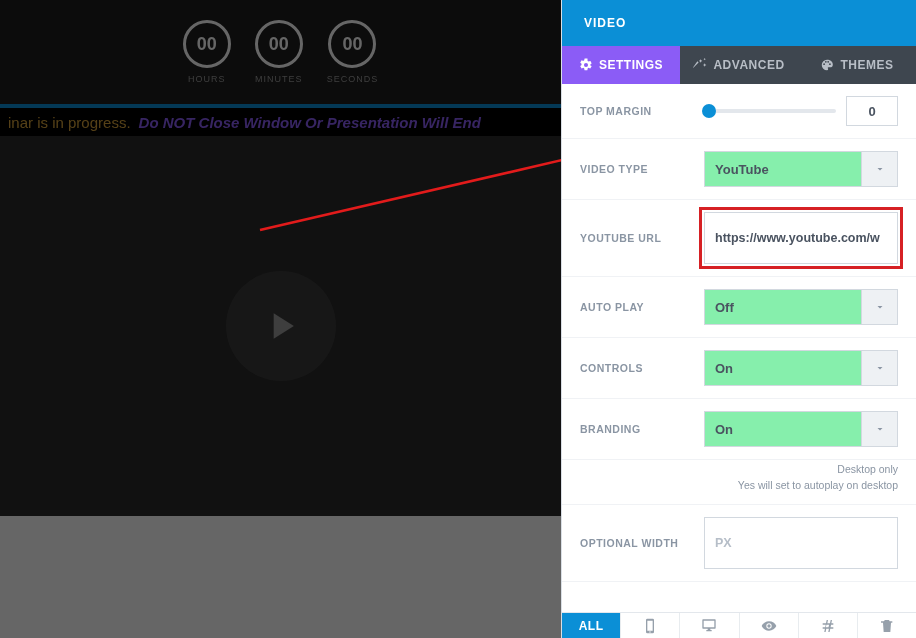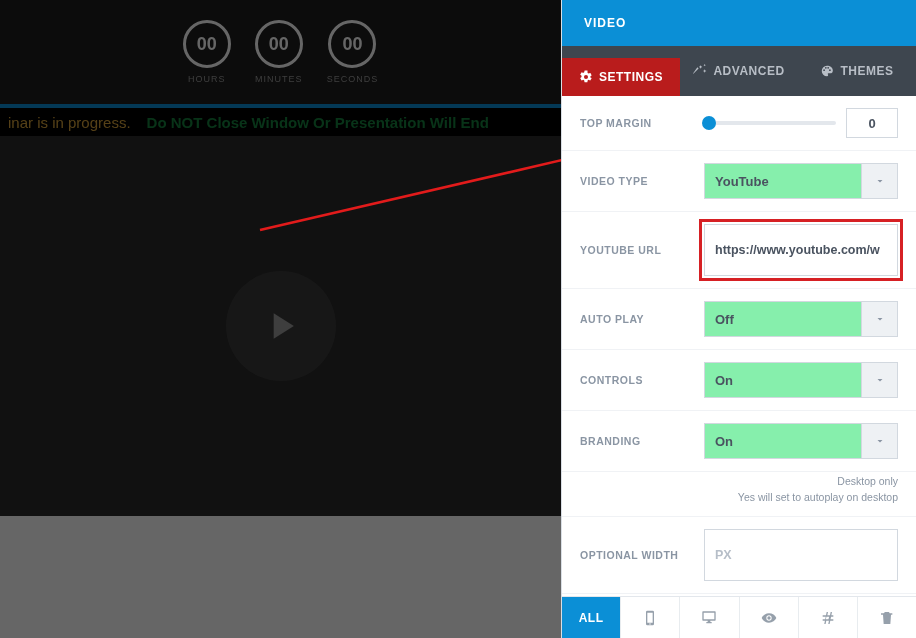--- a/index.html
+++ b/index.html
@@ -75,21 +75,21 @@
   .warning-strip {
     height: 28px;
     background: #000;
     color: #d5a13a;
     font-size: 15px;
     display: flex; align-items: center;
     padding-left: 8px;
     white-space: nowrap;
     overflow: hidden;
   }
-  .warning-strip .danger { color: #15803d; font-weight: 700; margin-left: 16px; }
+  .warning-strip .danger { color: #8b5cf6; font-weight: 700; margin-left: 8px; font-style: italic; }
   .video-area {
     position: relative;
     background: #2b2b2b;
     height: 380px;
   }
   .dim-overlay {
     position: absolute; inset: 0;
     background: rgba(0,0,0,0.6);
     pointer-events: none;
   }
@@ -136,23 +136,22 @@
     text-align: center;
     padding: 12px 4px;
     color: #b8bec6;
     font-size: 12px;
     font-weight: 700;
     letter-spacing: .5px;
     cursor: pointer;
     display: flex; align-items: center; justify-content: center; gap: 6px;
   }
   .sb-tab.active {
-    background: #b91c1c;
+    background: #8b5cf6;
     color: #fff;
-    margin-top: 12px;
   }
   .sb-tab svg { width: 14px; height: 14px; fill: currentColor; }
   .sb-body {
     flex: 1;
     overflow-y: auto;
     padding: 0 0 8px 0;
     position: relative;
   }
   .sb-body::-webkit-scrollbar { width: 14px; }
   .sb-body::-webkit-scrollbar-track { background: #f1f3f5; }
@@ -220,21 +219,21 @@
   .help-text {
     font-size: 10.5px; color: #8a95a3;
     text-align: right; padding: 2px 18px 10px;
     border-bottom: 1px solid #f0f2f5;
     line-height: 1.5;
   }
   
   .device-bar {
     display: flex;
     border-top: 1px solid #e3e7ec;
-    height: 42px;
+    height: 26px;
   }
   .dev-btn {
     flex: 1;
     display: flex; align-items: center; justify-content: center;
     color: #96a0ab; font-size: 14px; cursor: pointer;
     border-right: 1px solid #e8ecef;
   }
   .dev-btn:last-child { border-right: none; }
   .dev-btn.active {
     background: #0b8fd6; color: #fff; font-weight: 700;

